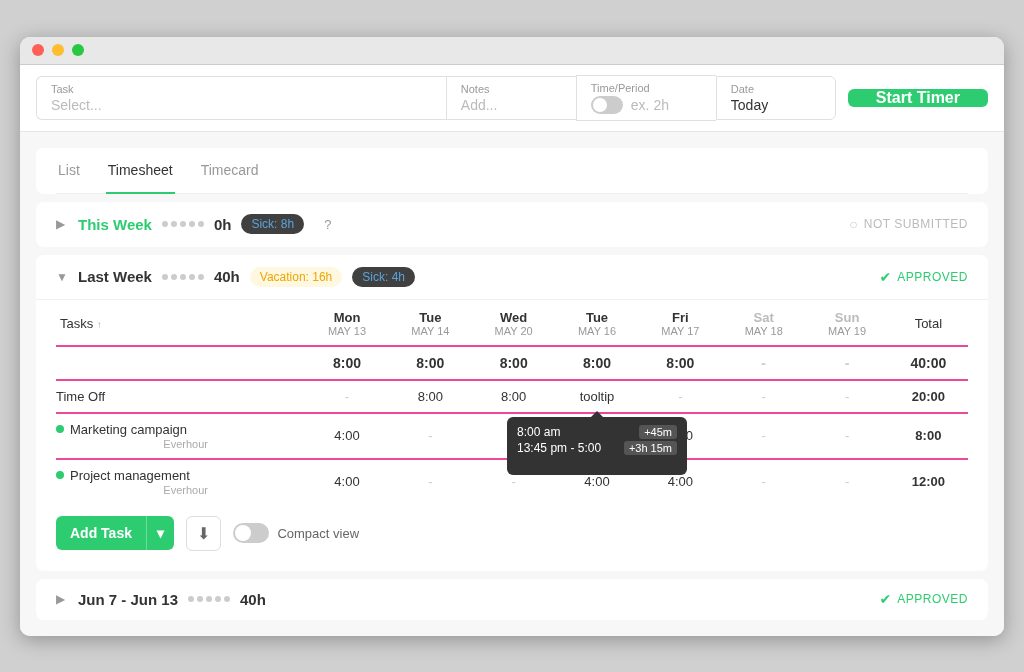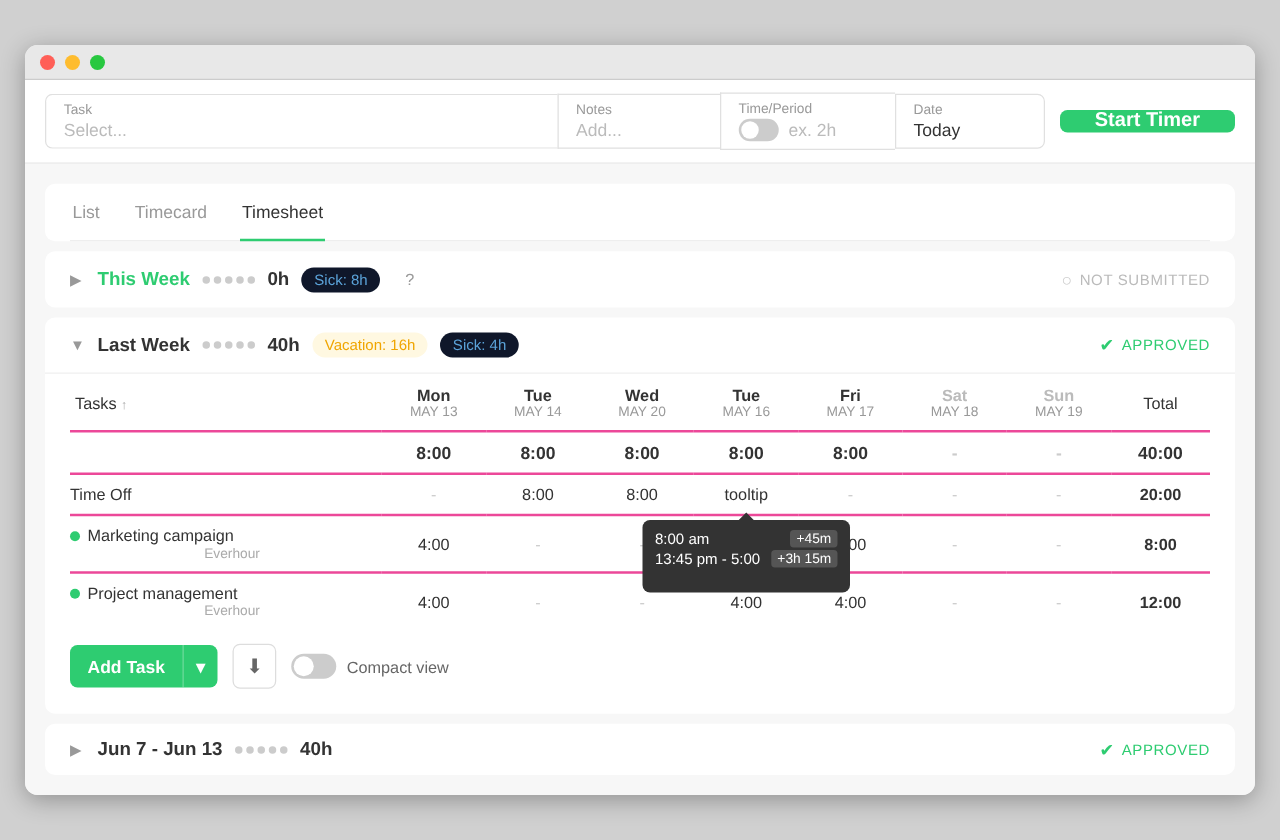--- a/index.html
+++ b/index.html
@@ -173,21 +173,21 @@
       font-size: 15px;
       font-weight: 600;
       color: #333;
     }
     .badge {
       padding: 3px 10px;
       border-radius: 20px;
       font-size: 12px;
       font-weight: 500;
     }
-    .badge.blue { background: #0f172a; color: #5ba3d9; }
+    .badge.blue { background: #404040; color: #5ba3d9; }
     .badge.yellow { background: #fff8e1; color: #f0a500; }
     .badge.info {
       background: none;
       border: none;
       color: #999;
       font-size: 13px;
       cursor: pointer;
     }
     .status-right {
       margin-left: auto;
@@ -249,21 +249,21 @@
     
     .tooltip-cell { position: relative; }
     .tooltip-box {
       position: absolute;
       background: #333;
       color: #fff;
       border-radius: 6px;
       padding: 8px 10px;
       font-size: 12px;
       z-index: 10;
-      width: 166px;
+      width: 180px;
       left: 50%;
       transform: translateX(-50%);
       top: 36px;
       pointer-events: none;
     }
     .tooltip-box::before {
       content: '';
       position: absolute;
       top: -6px;
       left: 50%;
@@ -383,25 +383,25 @@
     <button class="start-btn">Start Timer</button>
   </div>
 
   <div class="main-content">
 
     <div class="tabs-panel">
       <div class="tabs">
         <div class="tab">
           <span>List</span>
         </div>
+        <div class="tab active">
+          <span>Timesheet</span>
+        </div>
         <div class="tab">
           <span>Timecard</span>
-        </div>
-        <div class="tab active">
-          <span>Timesheet</span>
         </div>
       </div>
     </div>
 
     <div class="section-panel">
       <div class="section-header collapsed">
         <span class="chevron">▶</span>
         <span class="section-title">This Week</span>
         <div class="dots">
           <div class="dot"></div>

